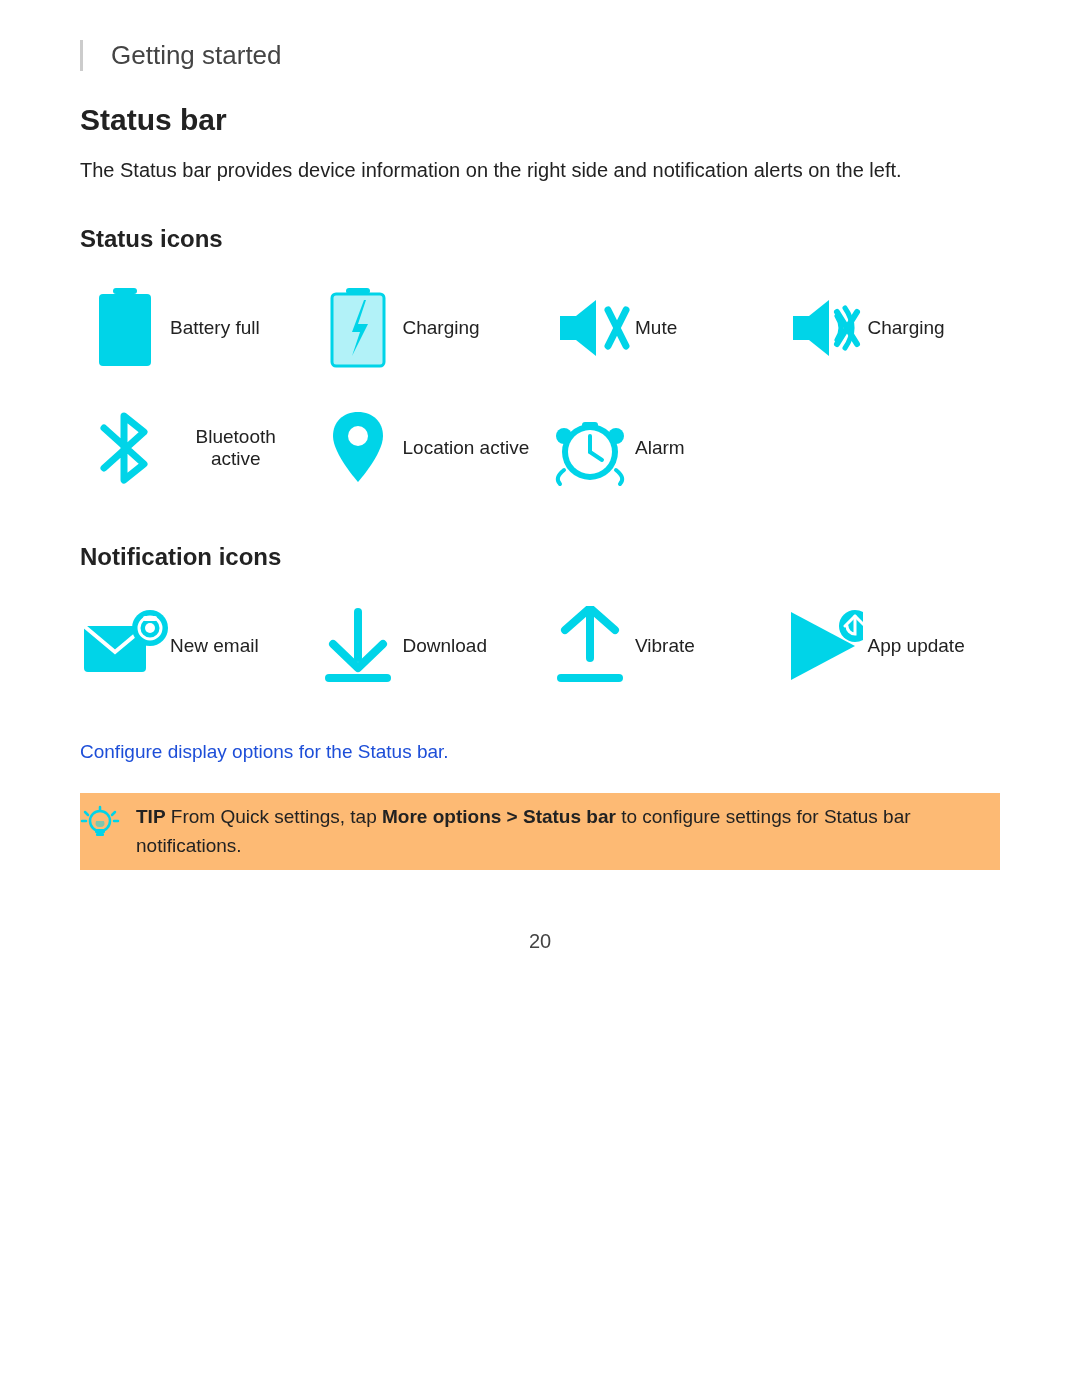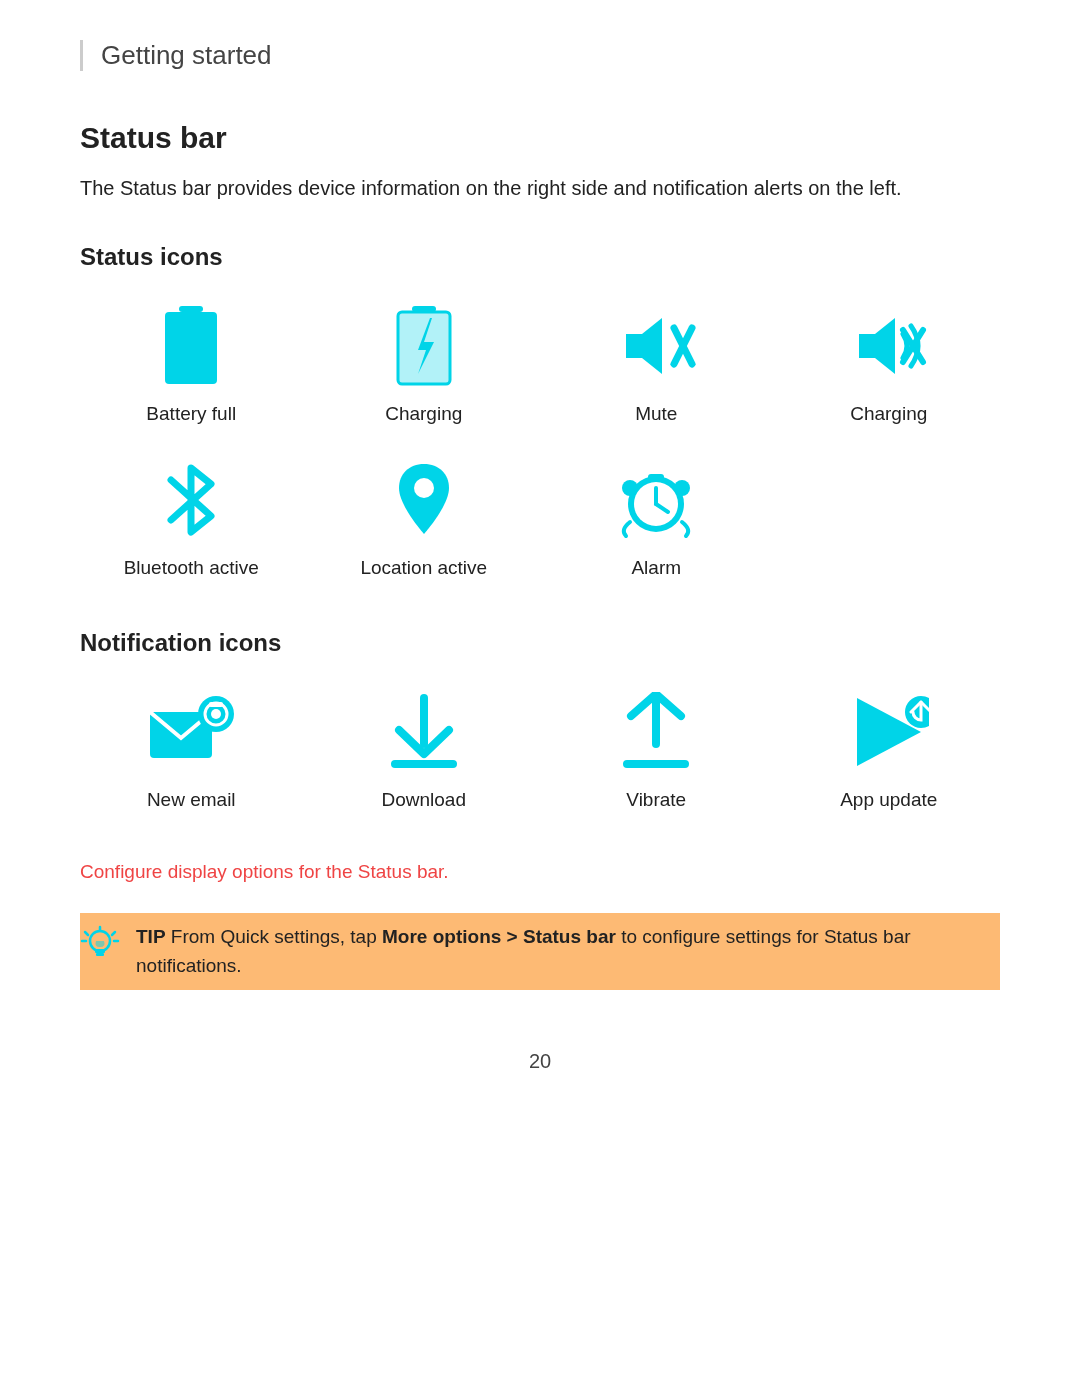--- a/index.html
+++ b/index.html
@@ -7,22 +7,22 @@
       background: #ffffff;
       font-family: 'Segoe UI', Arial, sans-serif;
       color: #222222;
       width: 1080px;
       min-height: 1397px;
       padding: 40px 80px 60px 80px;
     }
 
     .page-header {
       border-left: 3px solid #cccccc;
-      padding-left: 18px;
-      margin-bottom: 50px;
+      padding-left: 28px;
+      margin-bottom: 32px;
     }
     .page-header-title {
       font-size: 26px;
       font-weight: 300;
       color: #444;
     }
 
     .section-title {
       font-size: 30px;
       font-weight: 700;
@@ -45,42 +45,42 @@
 
     .icons-grid {
       display: grid;
       grid-template-columns: repeat(4, 1fr);
       gap: 30px 10px;
       margin-bottom: 50px;
     }
 
     .icon-item {
       display: flex;
-      flex-direction: column;
+      flex-direction: row;
       align-items: center;
-      gap: 12px;
+      gap: 0;
     }
 
     .icon-svg {
       width: 90px;
       height: 90px;
       display: flex;
       align-items: center;
       justify-content: center;
     }
 
     .icon-label {
       font-size: 19px;
       color: #222;
       text-align: center;
     }
 
     .configure-text {
       font-size: 19px;
-      color: #ef4444;
+      color: #1d4ed8;
       margin-bottom: 30px;
     }
 
     .tip-box {
       display: flex;
       align-items: flex-start;
       gap: 16px;
       background: #fdba74;
       padding: 10px 0;
     }

